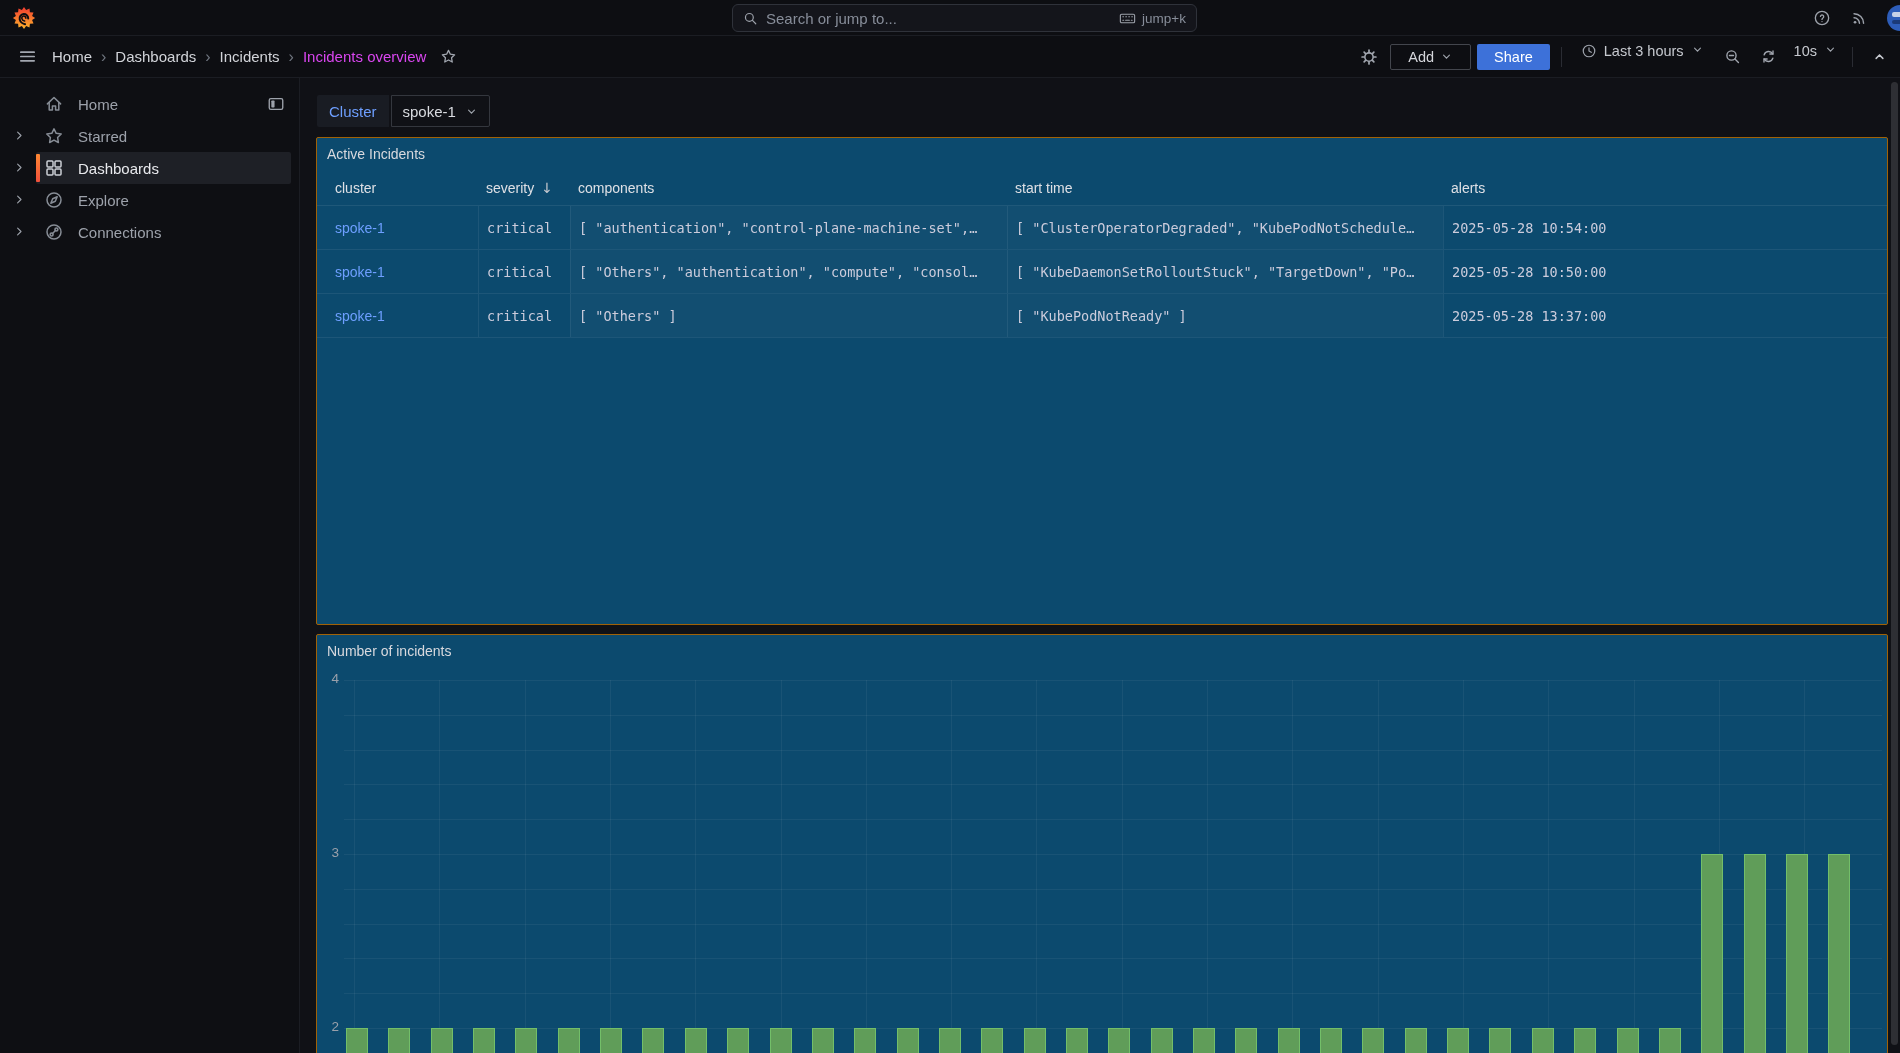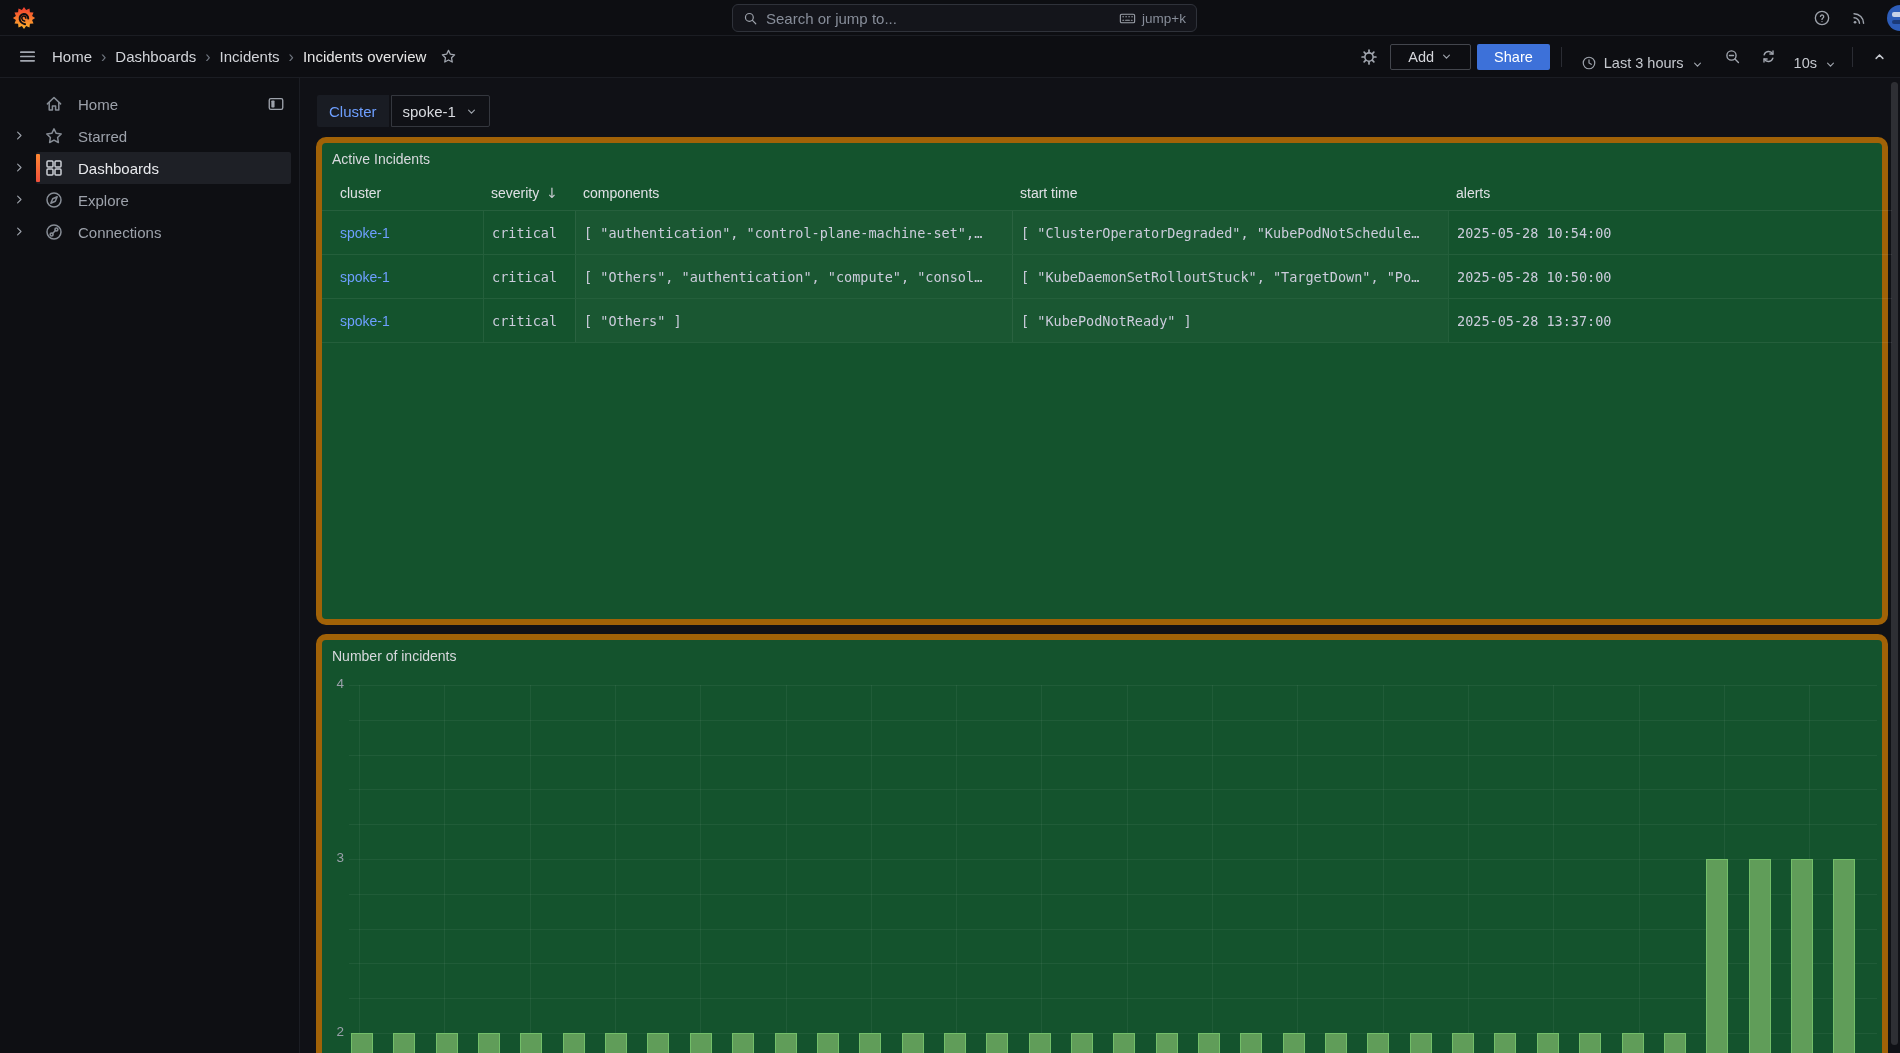--- a/index.html
+++ b/index.html
@@ -44,30 +44,30 @@
     display:flex; align-items:center; justify-content:space-between;
     padding:0 6px 0 12px;
   }
   .tb2-left { display:flex; align-items:center; gap:10px; }
   .iconbtn {
     width:30px; height:30px; border-radius:2px; background:none; border:none;
     display:flex; align-items:center; justify-content:center; cursor:pointer; color:#A2A7B0;
   }
   .crumbs { display:flex; align-items:center; gap:9px; }
   .crumb { color:#D2D4D9; cursor:pointer; }
-  .crumb.current { color:#e5e5e5; cursor:default; }
+  .crumb.current { color:#d946ef; cursor:default; }
   .crumb-sep { color:#6F757F; font-size:16px; }
   .tb2-right { display:flex; align-items:center; gap:6px; }
   .btn {
     height:26px; display:flex; align-items:center; gap:6px; padding:0 17px;
     border-radius:2px; font-size:14.5px; cursor:pointer; border:none; background:none; color:#D5D6DB;
   }
   .btn.secondary { border:1px solid #43464D; }
   .btn.primary { background:#3D71D9; color:#FFFFFF; font-weight:500; }
-  .toolbtn { display:flex; align-items:flex-end; gap:7px; color:#C6C9CF; font-size:14.5px; padding:0 8px; height:28px; cursor:pointer; }
+  .toolbtn { display:flex; align-items:flex-start; gap:7px; color:#C6C9CF; font-size:14.5px; padding:0 8px; height:28px; cursor:pointer; }
   .vdiv { width:1px; height:20px; background:#2A2C33; margin:0 5px; }
 
   
   .sidebar {
     position:absolute; left:0; top:78px; width:300px; height:975px;
     background:#0E0F13; border-right:1px solid #1B1D23; padding-top:10px;
   }
   .nav-item { position:relative; height:32px; display:flex; align-items:center; cursor:pointer; }
   .nav-item .chev { width:16px; height:16px; margin-left:12px; color:#9DA2AB; }
   .nav-item .chev.empty { visibility:hidden; }
@@ -93,21 +93,21 @@
     background:#191C23; border-radius:2px 0 0 2px; color:#6E9FFF; font-weight:500;
   }
   .var-select {
     height:32px; display:flex; align-items:center; gap:9px; padding:0 11px;
     border:1px solid #34373E; border-radius:0 2px 2px 0; margin-left:2px;
     color:#D9DBE0; cursor:pointer; background:#101116;
   }
 
   .panel {
     position:absolute; left:16px; width:1572px;
-    background:#14532d; border:6px solid #a16207; border-radius:10px;
+    background:#0c4a6e; border:1px solid #a16207; border-radius:2px;
   }
   .panel-title { position:absolute; left:10px; top:8px; font-size:14px; font-weight:500; color:#D8D9DE; cursor:pointer; }
   .panel-incidents { top:59px; height:488px; }
   .panel-chart { top:556px; height:440px; overflow:hidden; }
 
   
   .itable { position:absolute; left:0; top:33px; width:1570px; font-size:14px; }
   .trow { display:grid; grid-template-columns:161px 92px 437px 436px 444px; }
   .thead { height:35px; border-bottom:1px solid rgba(255,255,255,0.08); }
   .th {

